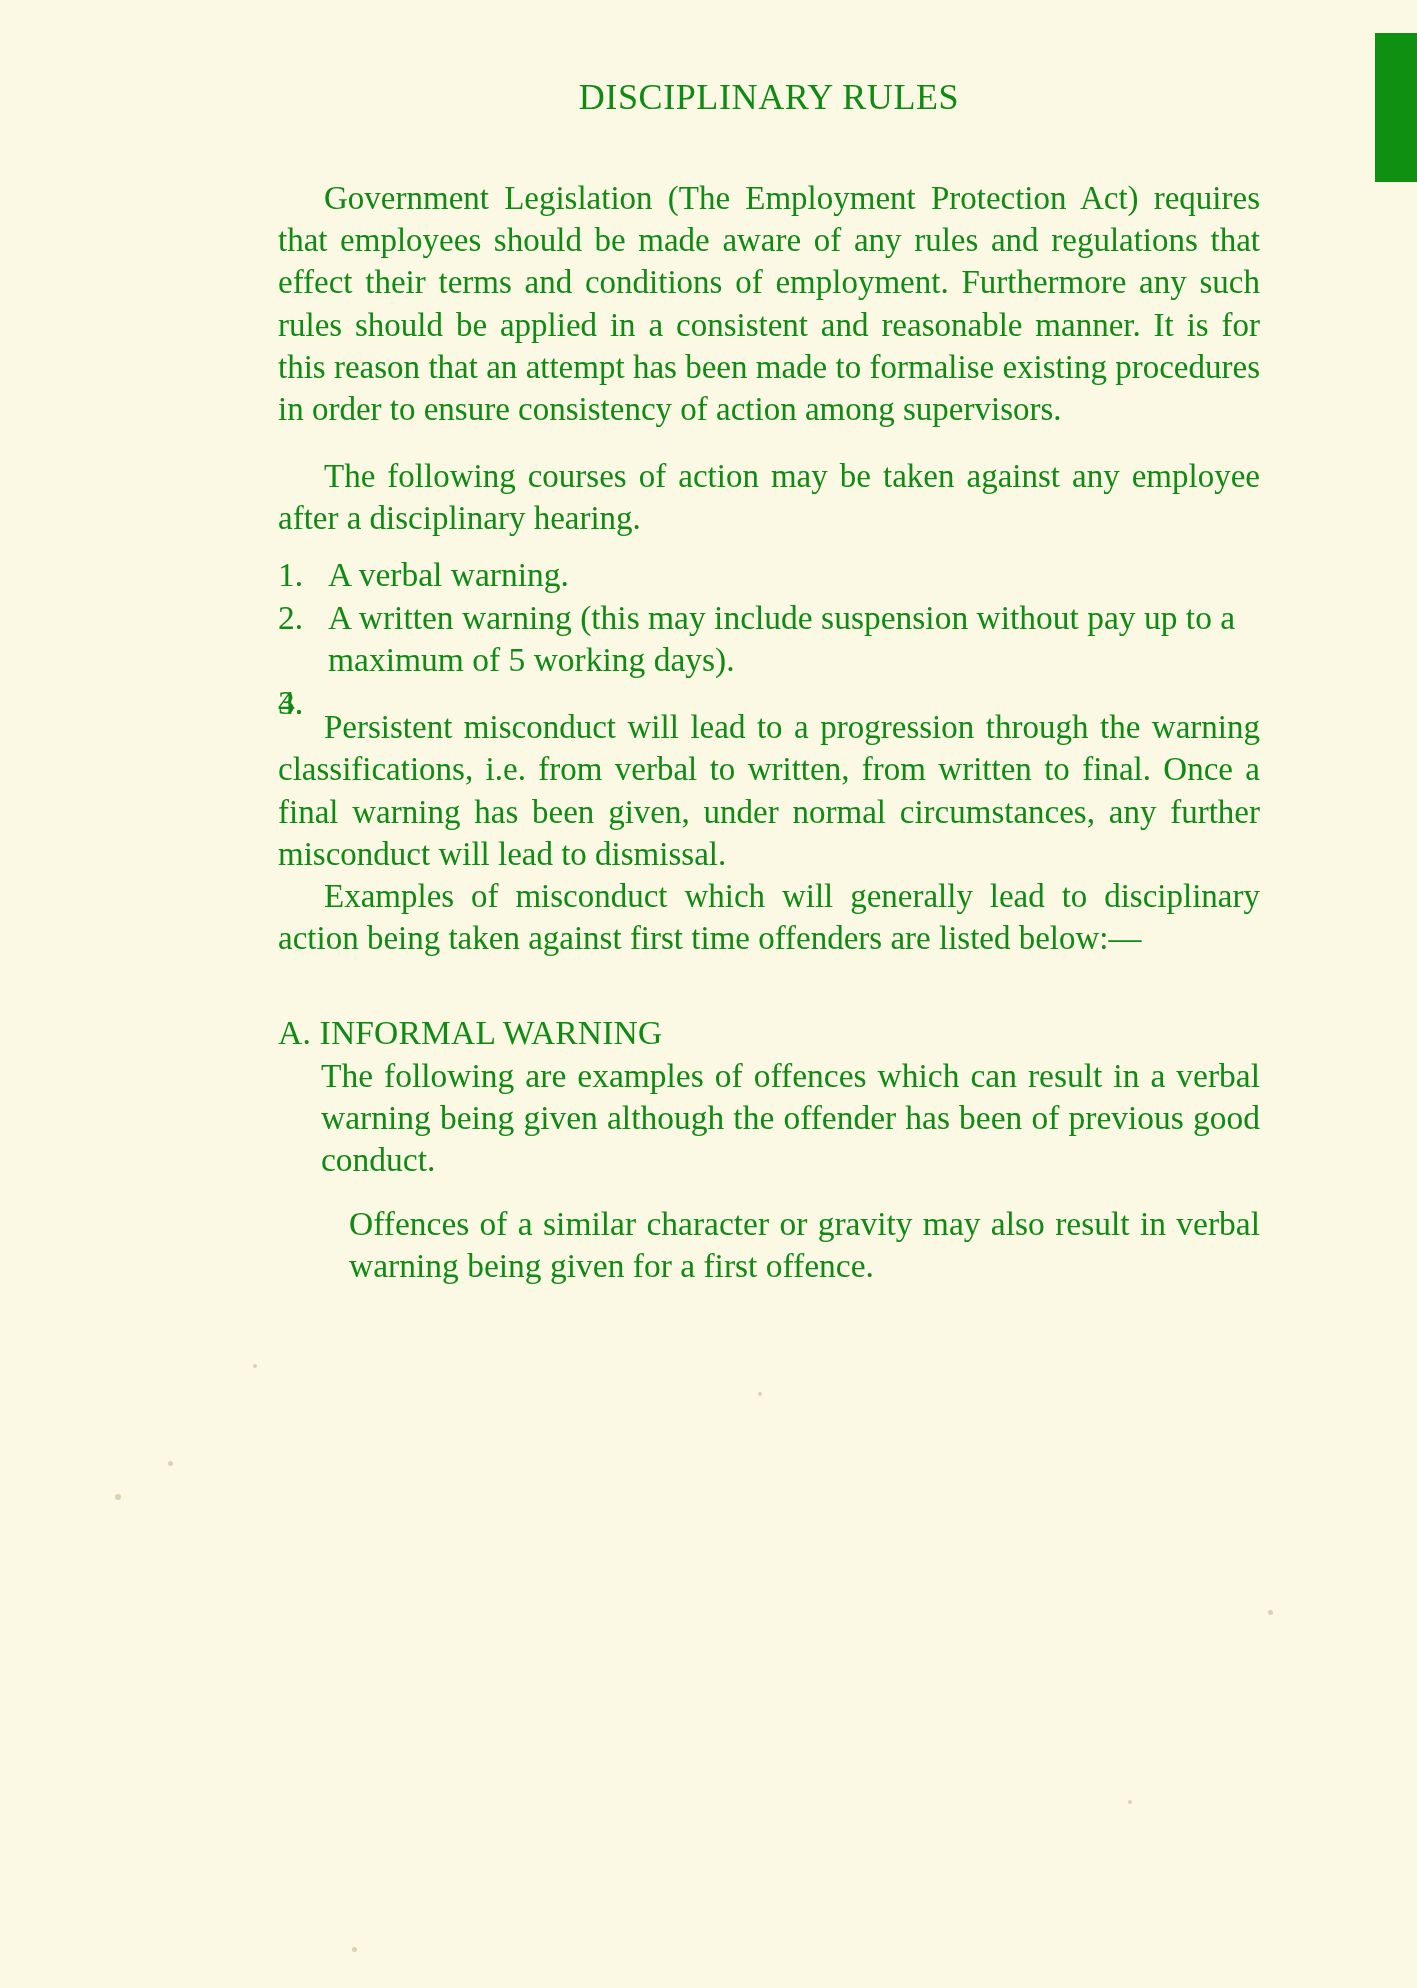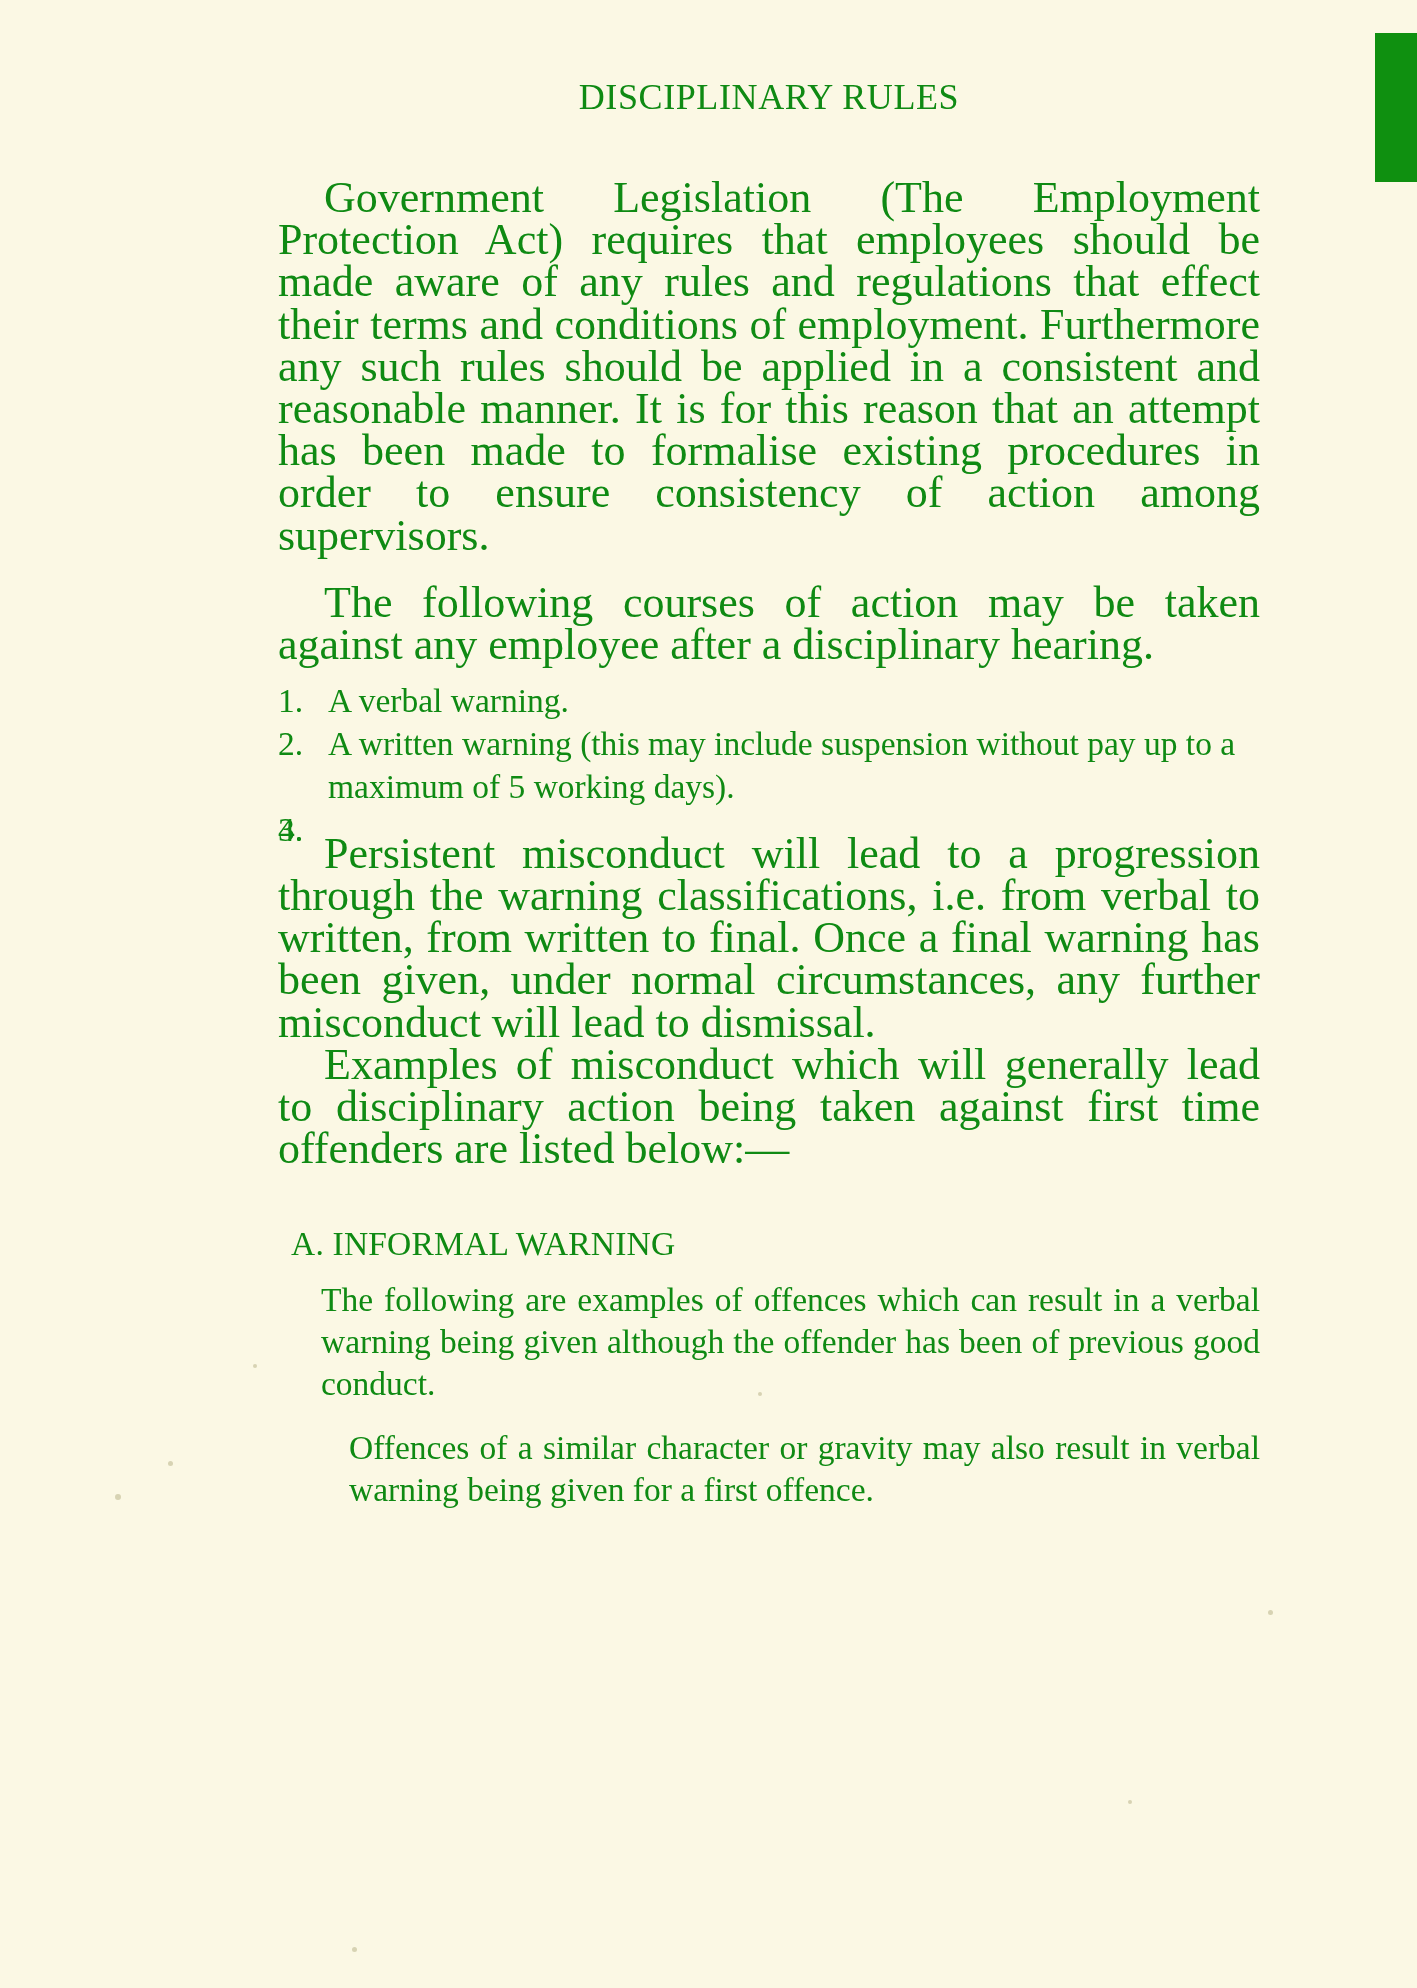--- a/index.html
+++ b/index.html
@@ -49,21 +49,21 @@
     letter-spacing: 0.6px;
     line-height: 1;
   }
 
   .body-block {
     margin-top: 62px;
   }
 
   p.para {
     margin: 0;
-    font-size: 44px;
+    font-size: 33px;
     line-height: 42.2px;
     text-align: justify;
     text-justify: inter-word;
     letter-spacing: 0px;
   }
   p.para.indent {
     text-indent: 46px;
   }
   p.para.gap-lg { margin-top: 25px; }
   p.para.gap-sm { margin-top: 0px; }
@@ -84,21 +84,21 @@
   ol.action-list li .num {
     position: absolute;
     left: 0;
     top: 0;
   }
 
   .section {
     margin-top: 53px;
   }
   h2.section-heading {
-    margin: 13px;
+    margin: 0;
     font-size: 33.5px;
     font-weight: normal;
     line-height: 42.2px;
     letter-spacing: 0.2px;
   }
   .section-body {
     margin-left: 43px;
   }
   .section-body p {
     margin: 0;

